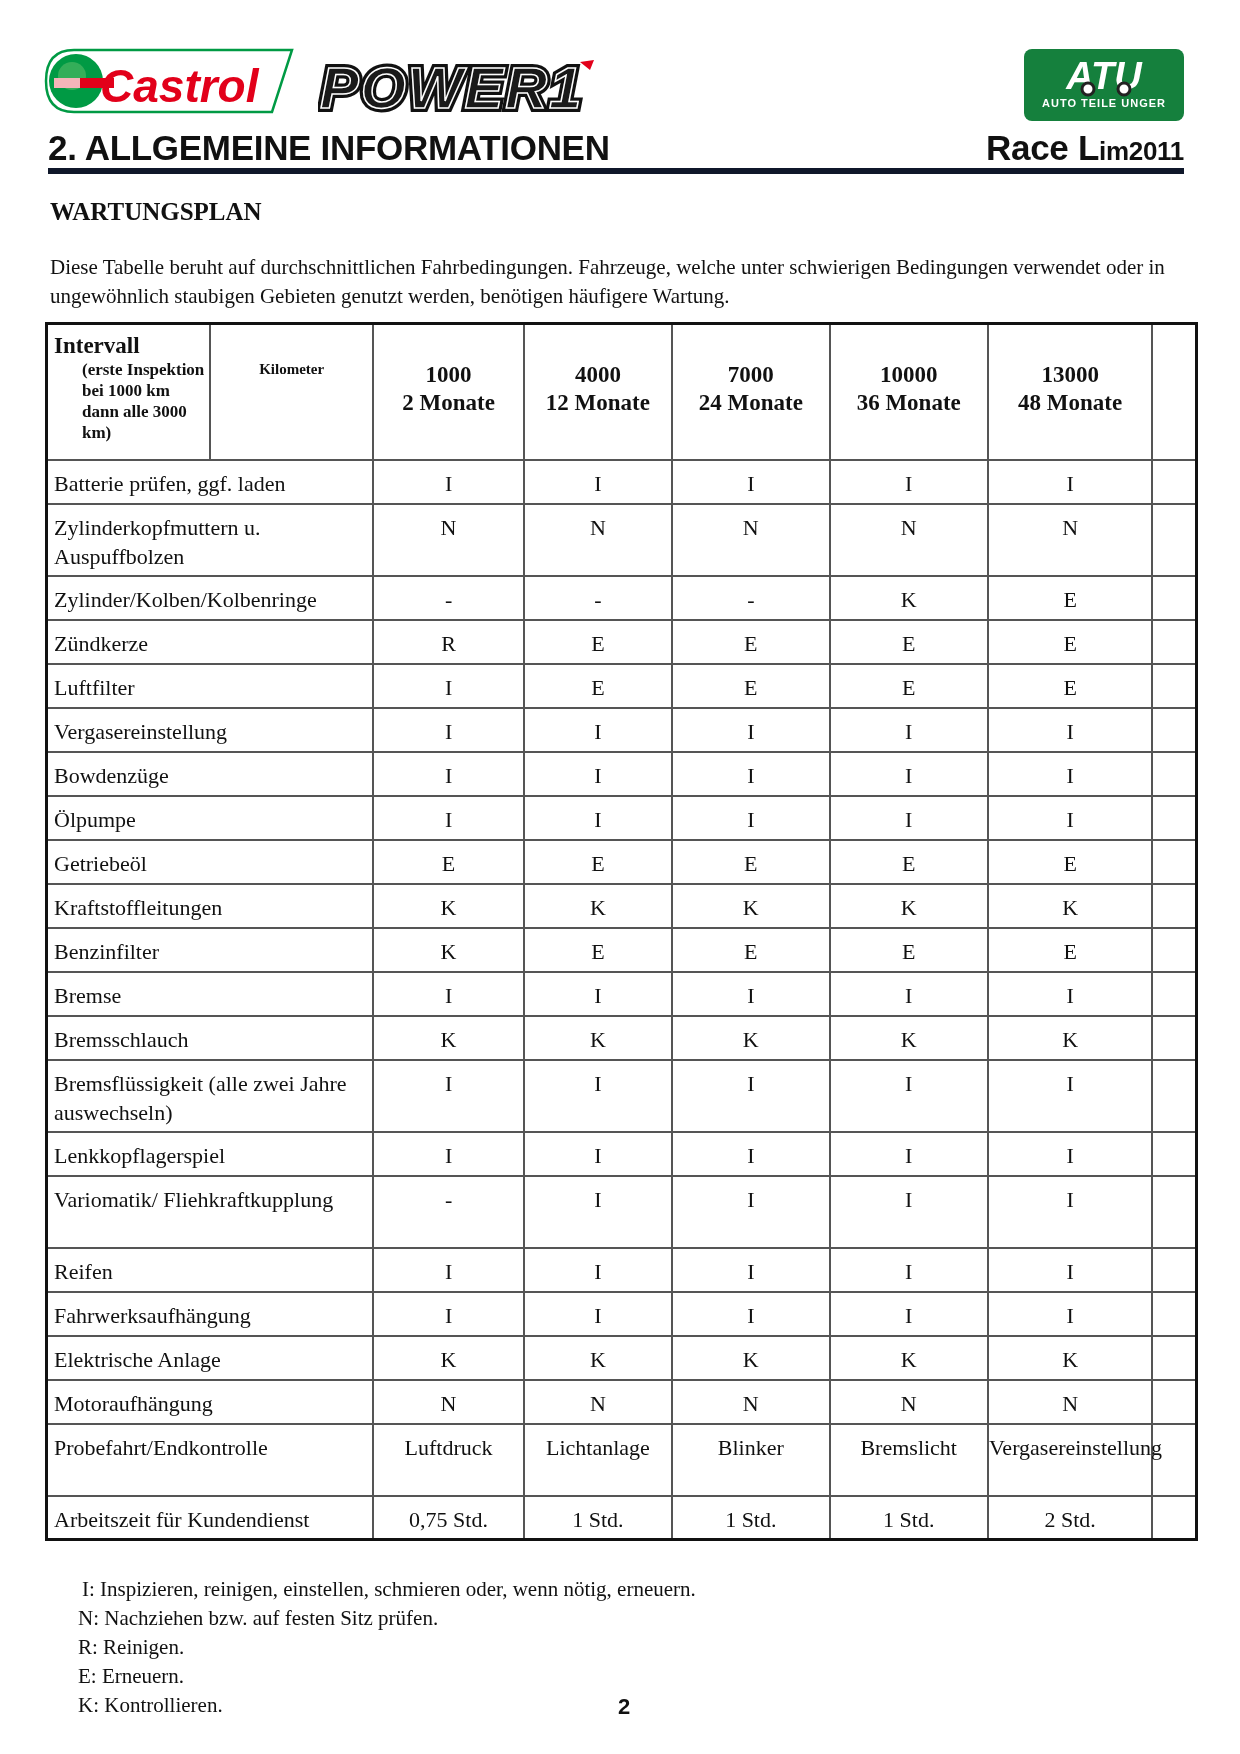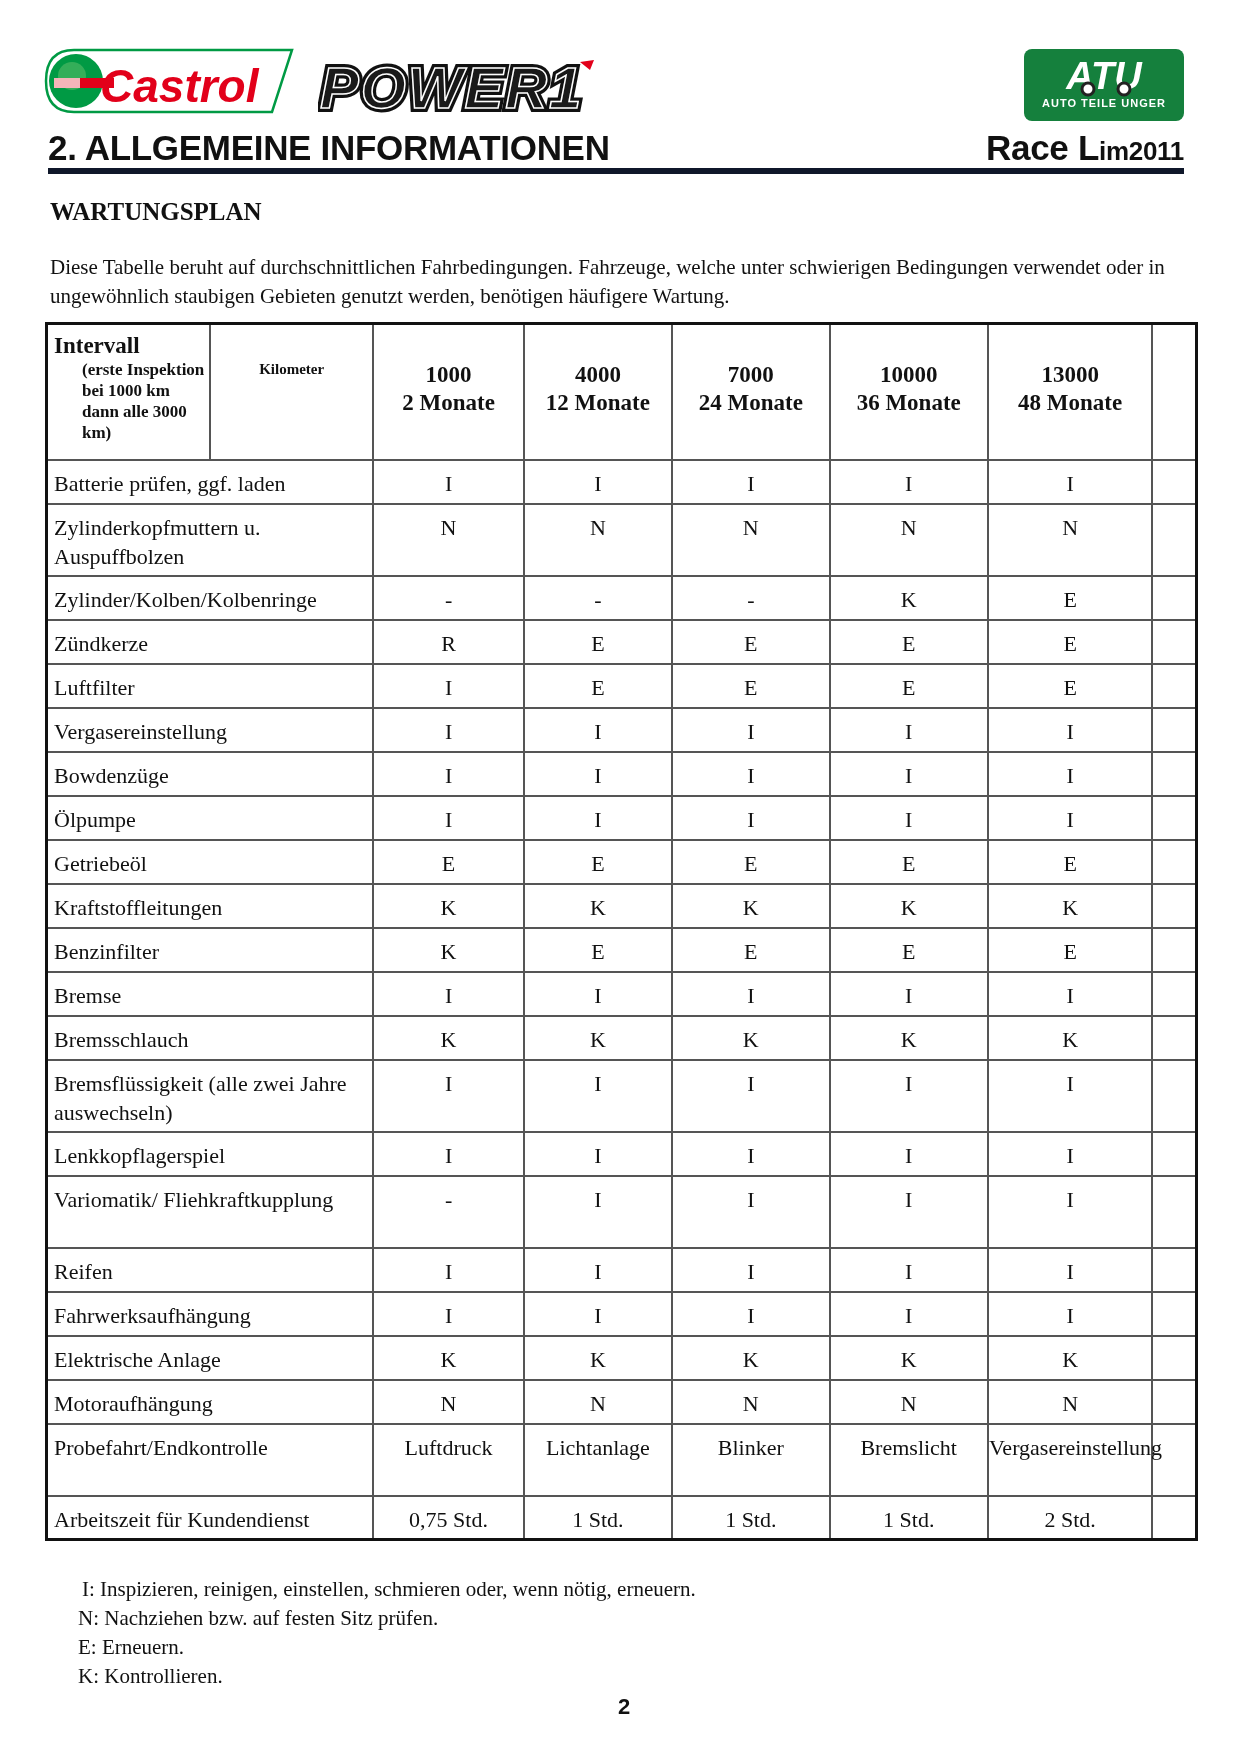--- a/index.html
+++ b/index.html
@@ -320,18 +320,19 @@
           <td class="val">1 Std.</td>
           <td class="val">2 Std.</td>
           <td class="extra"></td>
         </tr>
       </tbody>
   </table>
 
   <div class="legend">
     <div style="padding-left:4px">I: Inspizieren, reinigen, einstellen, schmieren oder, wenn nötig, erneuern.</div>
     <div>N: Nachziehen bzw. auf festen Sitz prüfen.</div>
+    <div>R: Reinigen.</div>
     <div>E: Erneuern.</div>
     <div>K: Kontrollieren.</div>
   </div>
 
   <div class="page-num">2</div>
 </div>
 
 </body></html>

